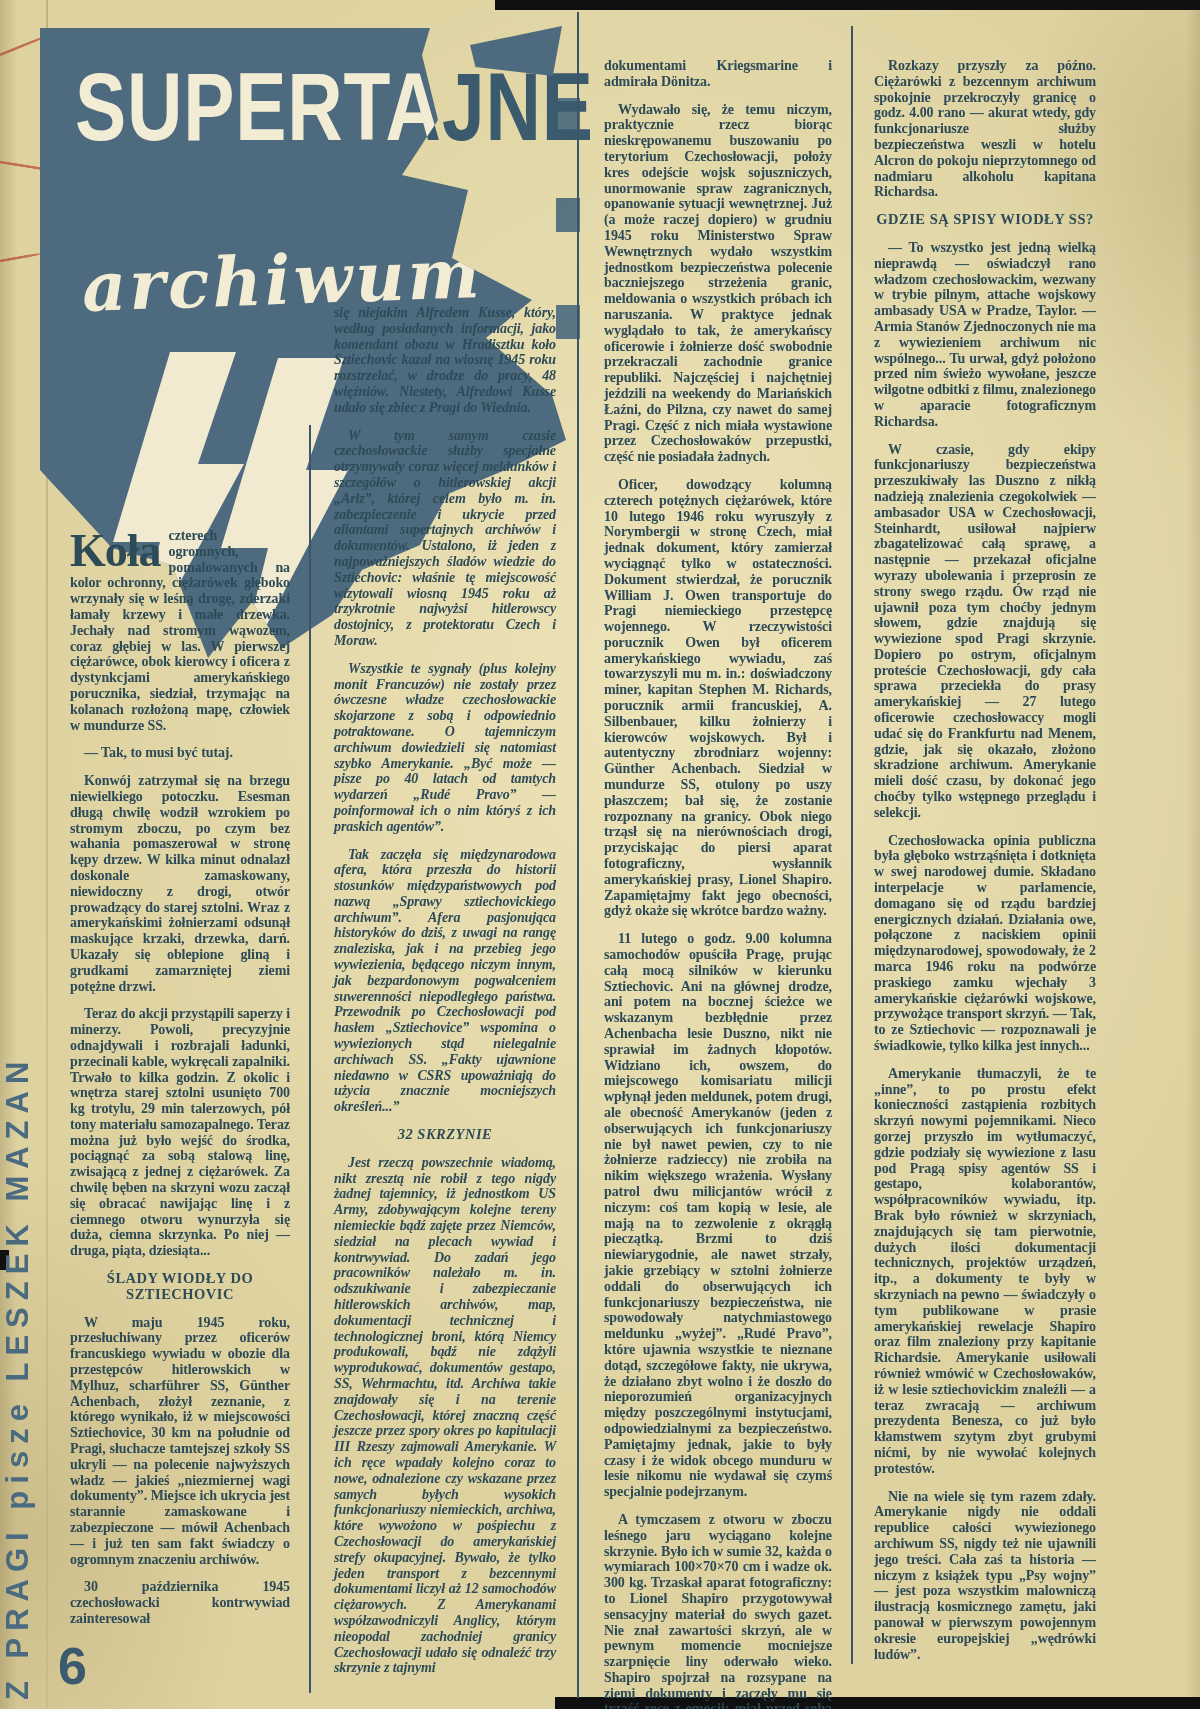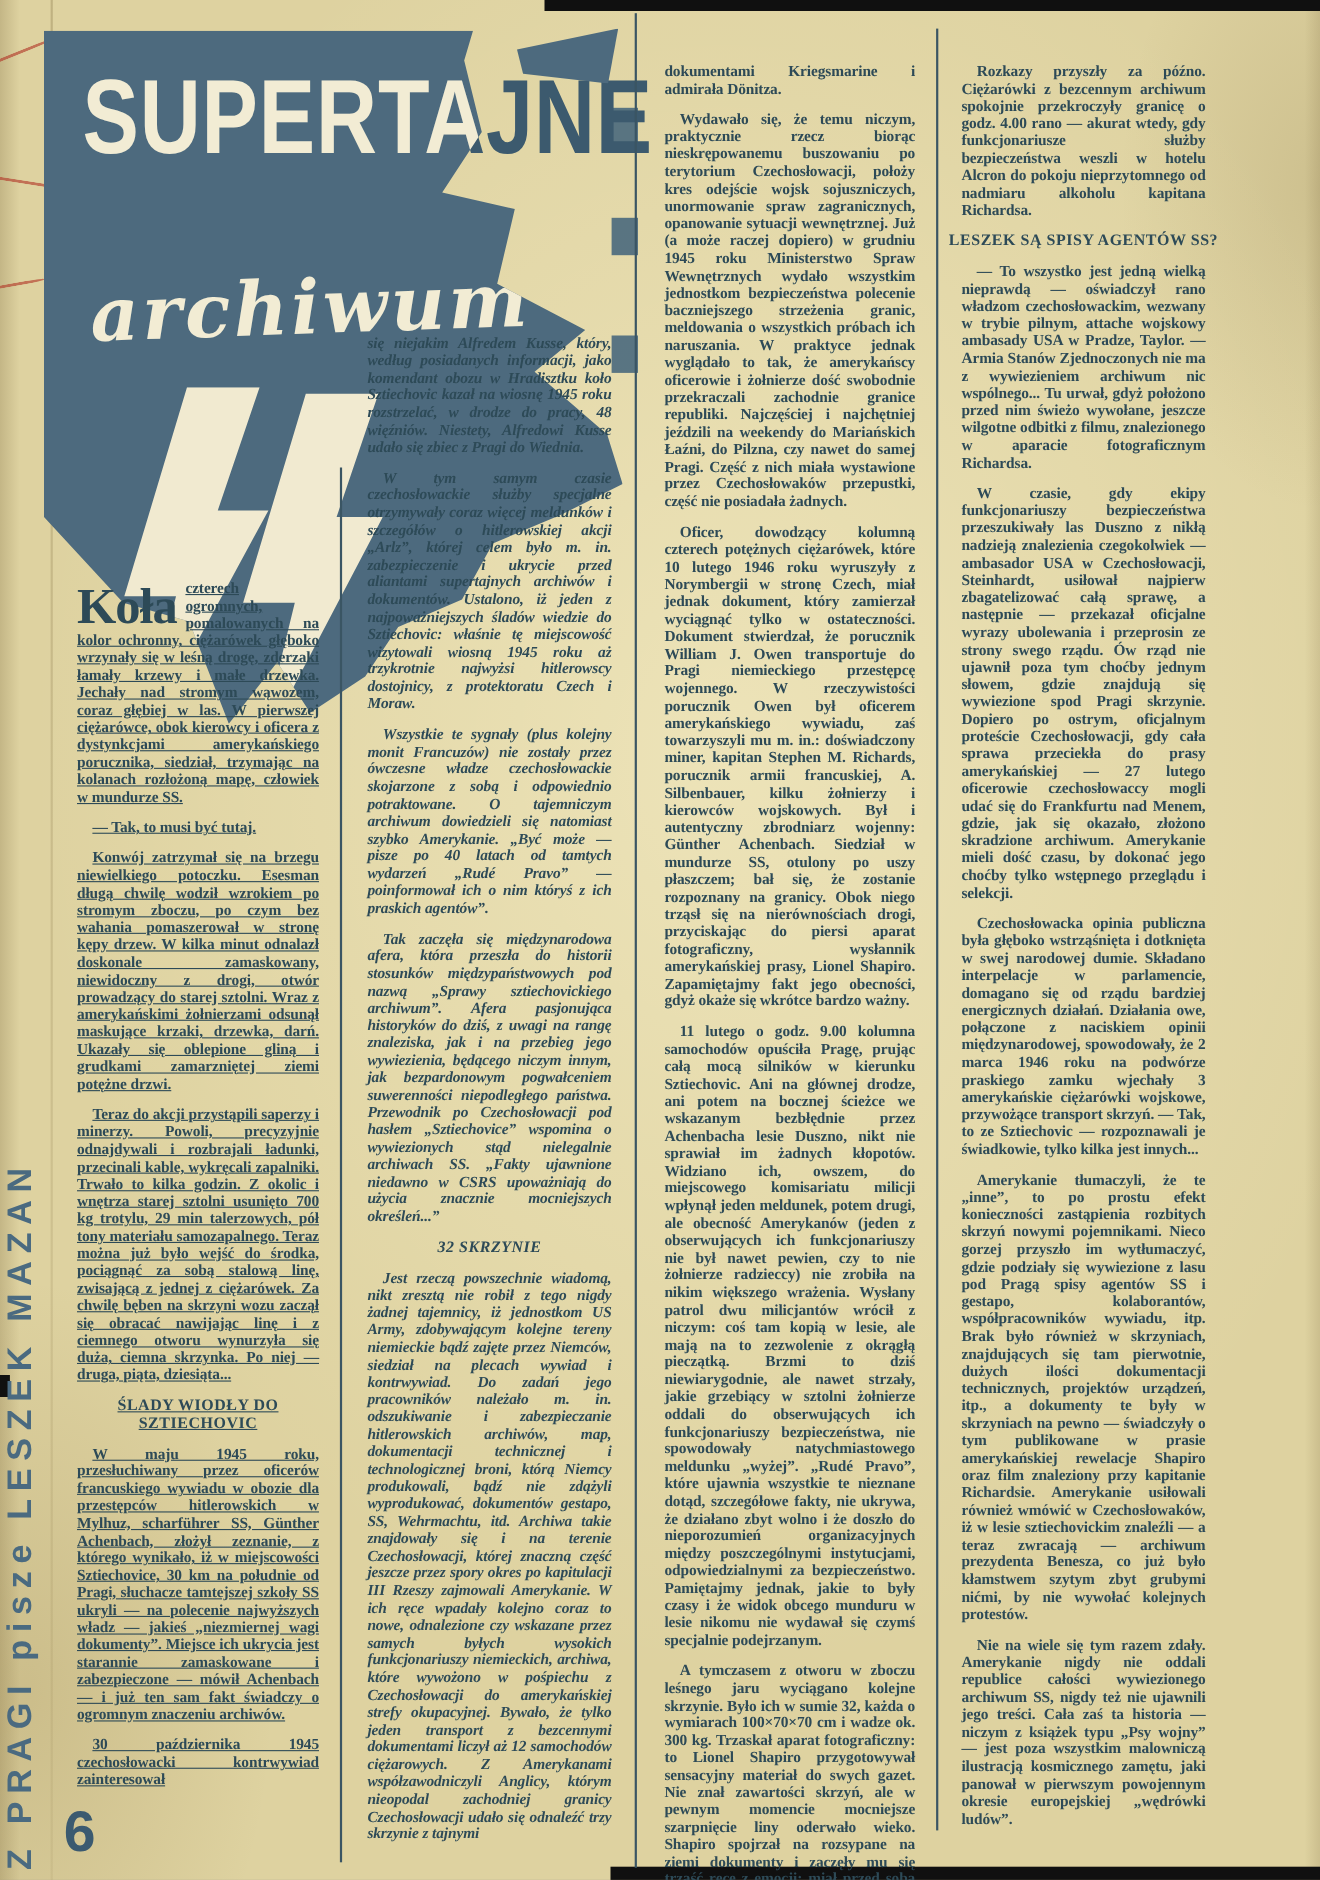--- a/index.html
+++ b/index.html
@@ -79,21 +79,21 @@
     </div>
     <div class="blob-frag"></div>
   </div>
 
   <div class="byline">Z PRAGI pisze LESZEK MAZAN</div>
 
   <div class="rule" style="left:309px;top:425px;height:1268px;"></div>
   <div class="rule" style="left:577px;top:12px;height:1686px;"></div>
   <div class="rule" style="left:851px;top:26px;height:1638px;"></div>
 
-  <div class="textcol" style="left:58px;top:516px;width:244px;text-decoration:underline;">
+  <div class="textcol" style="left:58px;top:516px;width:244px;">
       <p class="noindent"><span class="lead">Koła</span>czterech ogromnych, pomalowanych na kolor ochronny, ciężarówek głęboko wrzynały się w leśną drogę, zderzaki łamały krzewy i małe drzewka. Jechały nad stromym wąwozem, coraz głębiej w las. W pierwszej ciężarówce, obok kierowcy i oficera z dystynkcjami amerykańskiego porucznika, siedział, trzymając na kolanach rozłożoną mapę, człowiek w mundurze SS.</p>
       <p class="">— Tak, to musi być tutaj.</p>
       <p class="">Konwój zatrzymał się na brzegu niewielkiego potoczku. Esesman długą chwilę wodził wzrokiem po stromym zboczu, po czym bez wahania pomaszerował w stronę kępy drzew. W kilka minut odnalazł doskonale zamaskowany, niewidoczny z drogi, otwór prowadzący do starej sztolni. Wraz z amerykańskimi żołnierzami odsunął maskujące krzaki, drzewka, darń. Ukazały się oblepione gliną i grudkami zamarzniętej ziemi potężne drzwi.</p>
       <p class="">Teraz do akcji przystąpili saperzy i minerzy. Powoli, precyzyjnie odnajdywali i rozbrajali ładunki, przecinali kable, wykręcali zapalniki. Trwało to kilka godzin. Z okolic i wnętrza starej sztolni usunięto 700 kg trotylu, 29 min talerzowych, pół tony materiału samozapalnego. Teraz można już było wejść do środka, pociągnąć za sobą stalową linę, zwisającą z jednej z ciężarówek. Za chwilę bęben na skrzyni wozu zaczął się obracać nawijając linę i z ciemnego otworu wynurzyła się duża, ciemna skrzynka. Po niej — druga, piąta, dziesiąta...</p>
       <h3 class="col-heading">ŚLADY WIODŁY DO SZTIECHOVIC</h3>
       <p class="">W maju 1945 roku, przesłuchiwany przez oficerów francuskiego wywiadu w obozie dla przestępców hitlerowskich w Mylhuz, scharführer SS, Günther Achenbach, złożył zeznanie, z którego wynikało, iż w miejscowości Sztiechovice, 30 km na południe od Pragi, słuchacze tamtejszej szkoły SS ukryli — na polecenie najwyższych władz — jakieś „niezmiernej wagi dokumenty”. Miejsce ich ukrycia jest starannie zamaskowane i zabezpieczone — mówił Achenbach — i już ten sam fakt świadczy o ogromnym znaczeniu archiwów.</p>
       <p class="">30 października 1945 czechosłowacki kontrwywiad zainteresował</p>
     </div>
   <div class="textcol" style="left:322px;top:293px;width:246px;font-style:italic;">
       <p class="noindent">się niejakim Alfredem Kusse, który, według posiadanych informacji, jako komendant obozu w Hradisztku koło Sztiechovic kazał na wiosnę 1945 roku rozstrzelać, w drodze do pracy, 48 więźniów. Niestety, Alfredowi Kusse udało się zbiec z Pragi do Wiednia.</p>
@@ -106,21 +106,21 @@
   <div class="textcol" style="left:592px;top:46px;width:252px;">
       <p class="noindent">dokumentami Kriegsmarine i admirała Dönitza.</p>
       <p class="">Wydawało się, że temu niczym, praktycznie rzecz biorąc nieskrępowanemu buszowaniu po terytorium Czechosłowacji, położy kres odejście wojsk sojuszniczych, unormowanie spraw zagranicznych, opanowanie sytuacji wewnętrznej. Już (a może raczej dopiero) w grudniu 1945 roku Ministerstwo Spraw Wewnętrznych wydało wszystkim jednostkom bezpieczeństwa polecenie baczniejszego strzeżenia granic, meldowania o wszystkich próbach ich naruszania. W praktyce jednak wyglądało to tak, że amerykańscy oficerowie i żołnierze dość swobodnie przekraczali zachodnie granice republiki. Najczęściej i najchętniej jeździli na weekendy do Mariańskich Łaźni, do Pilzna, czy nawet do samej Pragi. Część z nich miała wystawione przez Czechosłowaków przepustki, część nie posiadała żadnych.</p>
       <p class="">Oficer, dowodzący kolumną czterech potężnych ciężarówek, które 10 lutego 1946 roku wyruszyły z Norymbergii w stronę Czech, miał jednak dokument, który zamierzał wyciągnąć tylko w ostateczności. Dokument stwierdzał, że porucznik William J. Owen transportuje do Pragi niemieckiego przestępcę wojennego. W rzeczywistości porucznik Owen był oficerem amerykańskiego wywiadu, zaś towarzyszyli mu m. in.: doświadczony miner, kapitan Stephen M. Richards, porucznik armii francuskiej, A. Silbenbauer, kilku żołnierzy i kierowców wojskowych. Był i autentyczny zbrodniarz wojenny: Günther Achenbach. Siedział w mundurze SS, otulony po uszy płaszczem; bał się, że zostanie rozpoznany na granicy. Obok niego trząsł się na nierównościach drogi, przyciskając do piersi aparat fotograficzny, wysłannik amerykańskiej prasy, Lionel Shapiro. Zapamiętajmy fakt jego obecności, gdyż okaże się wkrótce bardzo ważny.</p>
       <p class="">11 lutego o godz. 9.00 kolumna samochodów opuściła Pragę, prując całą mocą silników w kierunku Sztiechovic. Ani na głównej drodze, ani potem na bocznej ścieżce we wskazanym bezbłędnie przez Achenbacha lesie Duszno, nikt nie sprawiał im żadnych kłopotów. Widziano ich, owszem, do miejscowego komisariatu milicji wpłynął jeden meldunek, potem drugi, ale obecność Amerykanów (jeden z obserwujących ich funkcjonariuszy nie był nawet pewien, czy to nie żołnierze radzieccy) nie zrobiła na nikim większego wrażenia. Wysłany patrol dwu milicjantów wrócił z niczym: coś tam kopią w lesie, ale mają na to zezwolenie z okrągłą pieczątką. Brzmi to dziś niewiarygodnie, ale nawet strzały, jakie grzebiący w sztolni żołnierze oddali do obserwujących ich funkcjonariuszy bezpieczeństwa, nie spowodowały natychmiastowego meldunku „wyżej”. „Rudé Pravo”, które ujawnia wszystkie te nieznane dotąd, szczegółowe fakty, nie ukrywa, że działano zbyt wolno i że doszło do nieporozumień organizacyjnych między poszczególnymi instytucjami, odpowiedzialnymi za bezpieczeństwo. Pamiętajmy jednak, jakie to były czasy i że widok obcego munduru w lesie nikomu nie wydawał się czymś specjalnie podejrzanym.</p>
       <p class="">A tymczasem z otworu w zboczu leśnego jaru wyciągano kolejne skrzynie. Było ich w sumie 32, każda o wymiarach 100×70×70 cm i wadze ok. 300 kg. Trzaskał aparat fotograficzny: to Lionel Shapiro przygotowywał sensacyjny materiał do swych gazet. Nie znał zawartości skrzyń, ale w pewnym momencie mocniejsze szarpnięcie liny oderwało wieko. Shapiro spojrzał na rozsypane na ziemi dokumenty i zaczęły mu się trząść ręce z emocji: miał przed sobą supertajne spisy agentów SS i gestapo...</p>
       <p class="">W tym samym czasie, 13 lutego o godz. 3.45 nad ranem, nareszcie dotarł do Pragi meldunek posterunku ze Sztiechovic. Rozszalały się telefony, do wszystkich przejść</p>
     </div>
   <div class="textcol" style="left:862px;top:46px;width:246px;">
       <p class="">Rozkazy przyszły za późno. Ciężarówki z bezcennym archiwum spokojnie przekroczyły granicę o godz. 4.00 rano — akurat wtedy, gdy funkcjonariusze służby bezpieczeństwa weszli w hotelu Alcron do pokoju nieprzytomnego od nadmiaru alkoholu kapitana Richardsa.</p>
-      <h3 class="col-heading">LESZEK SĄ SPISY AGENTÓW SS?</h3>
+      <h3 class="col-heading">GDZIE SĄ SPISY WIODŁY SS?</h3>
       <p class="">— To wszystko jest jedną wielką nieprawdą — oświadczył rano władzom czechosłowackim, wezwany w trybie pilnym, attache wojskowy ambasady USA w Pradze, Taylor. — Armia Stanów Zjednoczonych nie ma z wywiezieniem archiwum nic wspólnego... Tu urwał, gdyż położono przed nim świeżo wywołane, jeszcze wilgotne odbitki z filmu, znalezionego w aparacie fotograficznym Richardsa.</p>
       <p class="">W czasie, gdy ekipy funkcjonariuszy bezpieczeństwa przeszukiwały las Duszno z nikłą nadzieją znalezienia czegokolwiek — ambasador USA w Czechosłowacji, Steinhardt, usiłował najpierw zbagatelizować całą sprawę, a następnie — przekazał oficjalne wyrazy ubolewania i przeprosin ze strony swego rządu. Ów rząd nie ujawnił poza tym choćby jednym słowem, gdzie znajdują się wywiezione spod Pragi skrzynie. Dopiero po ostrym, oficjalnym proteście Czechosłowacji, gdy cała sprawa przeciekła do prasy amerykańskiej — 27 lutego oficerowie czechosłowaccy mogli udać się do Frankfurtu nad Menem, gdzie, jak się okazało, złożono skradzione archiwum. Amerykanie mieli dość czasu, by dokonać jego choćby tylko wstępnego przeglądu i selekcji.</p>
       <p class="">Czechosłowacka opinia publiczna była głęboko wstrząśnięta i dotknięta w swej narodowej dumie. Składano interpelacje w parlamencie, domagano się od rządu bardziej energicznych działań. Działania owe, połączone z naciskiem opinii międzynarodowej, spowodowały, że 2 marca 1946 roku na podwórze praskiego zamku wjechały 3 amerykańskie ciężarówki wojskowe, przywożące transport skrzyń. — Tak, to ze Sztiechovic — rozpoznawali je świadkowie, tylko kilka jest innych...</p>
       <p class="">Amerykanie tłumaczyli, że te „inne”, to po prostu efekt konieczności zastąpienia rozbitych skrzyń nowymi pojemnikami. Nieco gorzej przyszło im wytłumaczyć, gdzie podziały się wywiezione z lasu pod Pragą spisy agentów SS i gestapo, kolaborantów, współpracowników wywiadu, itp. Brak było również w skrzyniach, znajdujących się tam pierwotnie, dużych ilości dokumentacji technicznych, projektów urządzeń, itp., a dokumenty te były w skrzyniach na pewno — świadczyły o tym publikowane w prasie amerykańskiej rewelacje Shapiro oraz film znaleziony przy kapitanie Richardsie. Amerykanie usiłowali również wmówić w Czechosłowaków, iż w lesie sztiechovickim znaleźli — a teraz zwracają — archiwum prezydenta Benesza, co już było kłamstwem szytym zbyt grubymi nićmi, by nie wywołać kolejnych protestów.</p>
       <p class="">Nie na wiele się tym razem zdały. Amerykanie nigdy nie oddali republice całości wywiezionego archiwum SS, nigdy też nie ujawnili jego treści. Cała zaś ta historia — niczym z książek typu „Psy wojny” — jest poza wszystkim malowniczą ilustracją kosmicznego zamętu, jaki panował w pierwszym powojennym okresie europejskiej „wędrówki ludów”.</p>
     </div>
 
   <div class="pageno">6</div>
 </div>
 

